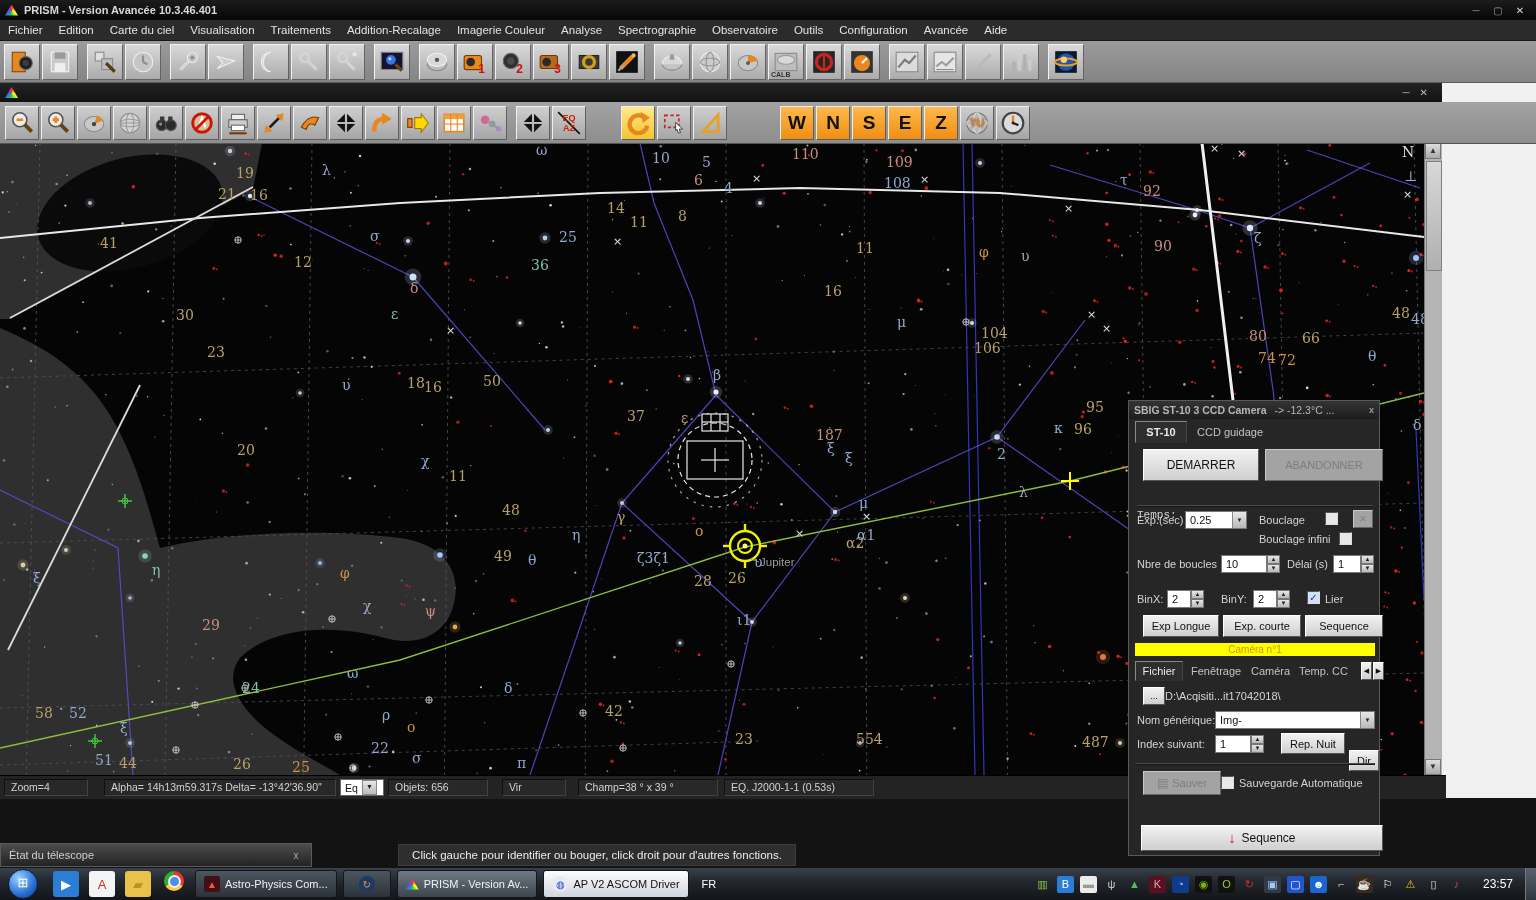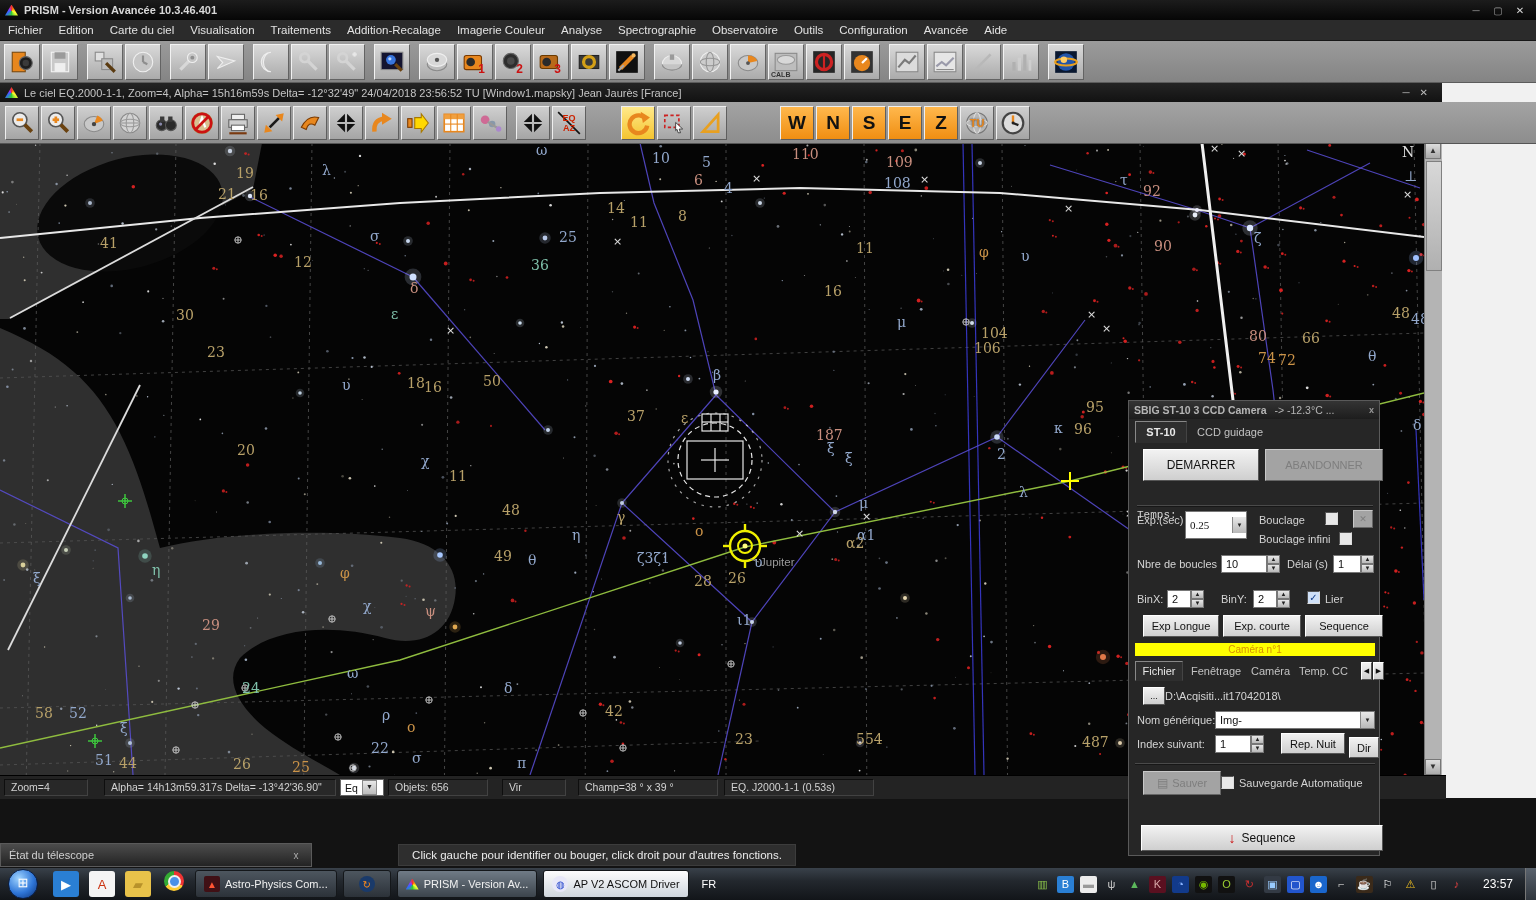--- a/index.html
+++ b/index.html
@@ -339,21 +339,20 @@
           <circle cx="12" cy="12" r="8" fill="#2255aa"></circle>
           <ellipse cx="12" cy="12" rx="10" ry="3.2" fill="none" stroke="#e8a020" stroke-width="2"></ellipse>
           <circle cx="10" cy="10" r="3" fill="#ffcc66"></circle>
         </svg>
       </div>
     </div>
   </div>
 
 <div class="abs" id="sky-titlebar">
   <span class="logo-tri"></span>
-  <span>Le ciel EQ.2000-1-1, Zoom=4, Alpha= 15h16m59s Delta= -12°32'49"    24/04/2018 23:56:52 TU [Window1.mapsky]   Jean Jaurès [France]</span>
   <span id="sky-controls">
       <span>─</span>
       <span>✕</span>
     </span>
 </div>
 <div class="abs" id="sky-toolbar">
     <div class="tb-group">
       <div class="sk-btn">
         <svg viewBox="0 0 24 24">
           <circle cx="10" cy="9" r="6.5" fill="#ececec" stroke="#555" stroke-width="1.5"></circle>
@@ -1549,21 +1548,21 @@
   <div class="cam-abs" style="left:68px;top:25px;color:#c2c2c2;">CCD guidage</div>
   <div class="cam-abs" style="left:4px;top:42px;width:242px;" class2="cam-sep" style2=""></div>
 
   <div class="cam-abs cam-btn" style="left:6px;top:48px;width:116px;height:32px;font-size:12px;">DEMARRER</div>
   <div class="cam-abs cam-btn disabled" style="left:128px;top:48px;width:118px;height:32px;font-size:11px;">ABANDONNER</div>
 
   <div class="cam-abs" style="left:8px;top:108px;font-family:Liberation Mono, monospace;">Temps:</div>
   <div class="cam-abs cam-sep" style="left:8px;top:104px;width:236px;height:0;"></div>
 
   <div class="cam-abs" style="left:8px;top:113px;">Exp.(sec)</div>
-  <div class="cam-abs cam-input" style="left:56px;top:110px;width:62px;height:28px;font-family:Liberation Serif, serif;">
+  <div class="cam-abs cam-input" style="left:56px;top:110px;width:62px;height:18px;">
     <span>0.25</span>
     <span style="margin-left:auto;width:13px;background:linear-gradient(#e8e8e8,#b8b8b8);border-left:1px solid #888;font-size:6px;text-align:center;line-height:16px;color:#222;height:16px;">▼</span>
   </div>
   <div class="cam-abs" style="left:130px;top:113px;">Bouclage</div>
   <div class="cam-abs chk" style="left:196px;top:111px;"></div>
   <div class="cam-abs cam-btn disabled" style="left:216px;top:109px;width:20px;height:18px;font-size:9px;">✕</div>
   <div class="cam-abs" style="left:130px;top:132px;">Bouclage infini</div>
   <div class="cam-abs chk" style="left:210px;top:131px;"></div>
 
   <div class="cam-abs" style="left:8px;top:157px;">Nbre de boucles</div>
@@ -1616,21 +1615,21 @@
     <span style="margin-left:auto;width:13px;background:linear-gradient(#e8e8e8,#b8b8b8);border-left:1px solid #888;font-size:6px;text-align:center;line-height:16px;color:#222;height:16px;">▼</span>
   </div>
 
   <div class="cam-abs" style="left:8px;top:337px;">Index suivant:</div>
   <div class="cam-abs cam-input" style="left:86px;top:334px;width:36px;height:18px;">1</div>
   <div class="cam-abs spin" style="left:122px;top:334px;height:18px;">
       <span>▲</span>
       <span>▼</span>
     </div>
   <div class="cam-abs cam-btn" style="left:144px;top:332px;width:64px;height:21px;">Rep. Nuit</div>
-  <div class="cam-abs cam-btn" style="left:212px;top:336px;width:30px;height:21px;">Dir</div>
+  <div class="cam-abs cam-btn" style="left:212px;top:349px;width:30px;height:21px;">Dir</div>
 
   <div class="cam-abs cam-sep" style="left:6px;top:362px;width:240px;height:0;"></div>
 
   <div class="cam-abs cam-btn disabled" style="left:6px;top:370px;width:78px;height:24px;gap:4px;">
     <span style="font-size:12px;">▤</span>
     <span>Sauver</span>
   </div>
   <div class="cam-abs chk" style="left:92px;top:375px;"></div>
   <div class="cam-abs" style="left:110px;top:376px;">Sauvegarde Automatique</div>
 

